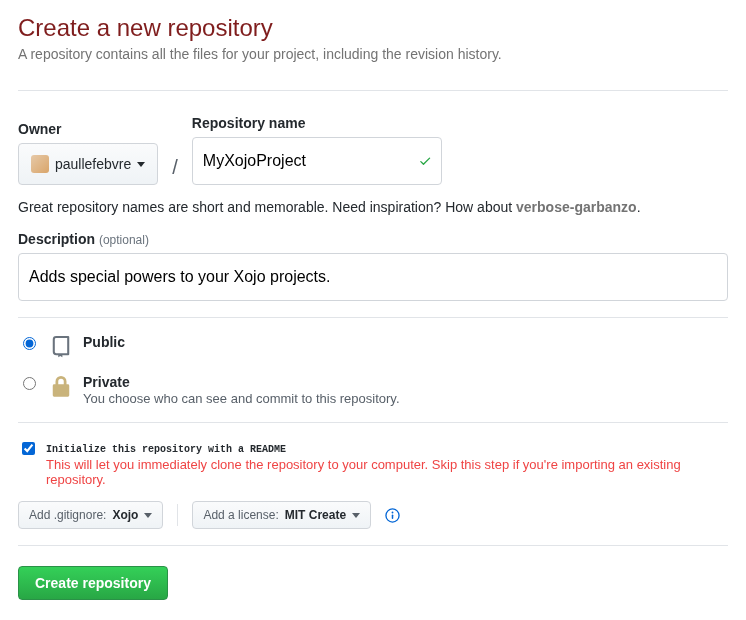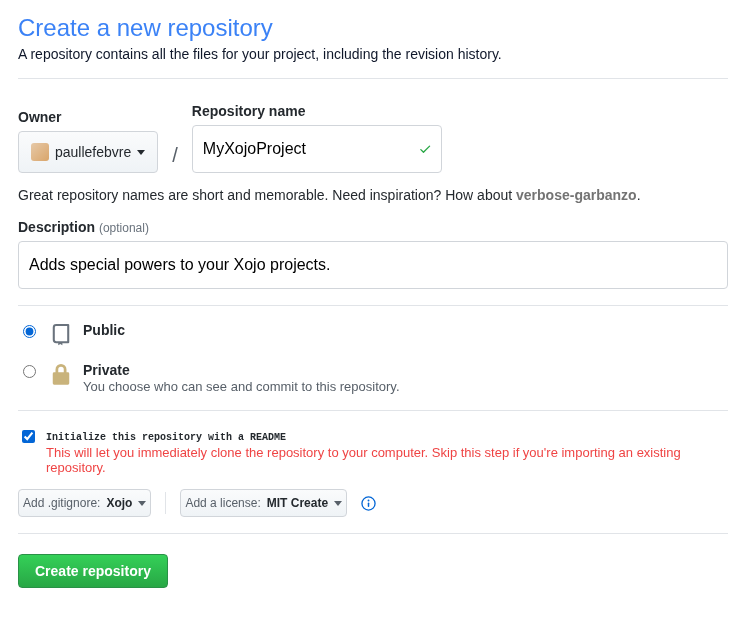--- a/index.html
+++ b/index.html
@@ -8,26 +8,26 @@
       margin: 0;
       padding: 14px 18px;
       color: #24292e;
       font-size: 14px;
       width: 746px;
     }
     h1 {
       font-size: 24px;
       font-weight: 400;
       margin: 0 0 4px 0;
-      color: #3b82f6;
+      color: #7f1d1d;
     }
     .subtitle {
-      color: #0f172a;
-      font-size: 14px;
-      margin-bottom: 16px;
+      color: #737373;
+      font-size: 14px;
+      margin-bottom: 28px;
     }
     hr {
       border: none;
       border-top: 1px solid #e1e4e8;
       margin: 16px 0;
     }
     .owner-row { display: flex; align-items: flex-end; gap: 10px; margin-top: 24px; }
     .field-group { display: flex; flex-direction: column; }
     label.field-label { font-weight: 600; font-size: 14px; margin-bottom: 6px; display: inline-block; }
     .optional { color: #6a737d; font-weight: 400; font-size: 12px; }
@@ -68,21 +68,21 @@
     .vis-option { display: flex; align-items: flex-start; gap: 10px; margin: 14px 0; }
     .vis-option input[type=radio] { margin-top: 3px; accent-color: #0366d6; }
     .vis-option .vis-icon { width: 24px; display: flex; justify-content: center; padding-top: 0px; }
     .vis-option .vis-text strong { font-size: 14px; }
     .vis-option .vis-text .vis-desc { color: #586069; font-size: 13px; margin-top: 1px; }
     .init-row { display: flex; align-items: flex-start; gap: 8px; margin-top: 6px; }
     .init-row input[type=checkbox] { margin-top: 3px; accent-color: #0366d6; }
     .init-text strong { font-size: 10px; font-family: Liberation Mono, monospace; }
     .init-text .init-desc { color: #ef4444; font-size: 13px; margin-top: 2px; }
     .options-row { display: flex; align-items: center; gap: 14px; margin-top: 14px; }
-    .btn-small { font-size: 12px; padding: 4px 4px; height: 28px; color: #586069; }
+    .btn-small { font-size: 12px; padding: 4px 10px; height: 28px; color: #586069; }
     .btn-small strong { color: #24292e; }
     .vline { width: 1px; height: 22px; background: #e1e4e8; }
     .btn-primary {
       background: linear-gradient(#34d058, #28a745);
       border: 1px solid #2a9147;
       color: #fff;
       font-weight: 600;
       padding: 8px 16px;
       border-radius: 4px;
       font-size: 14px;

